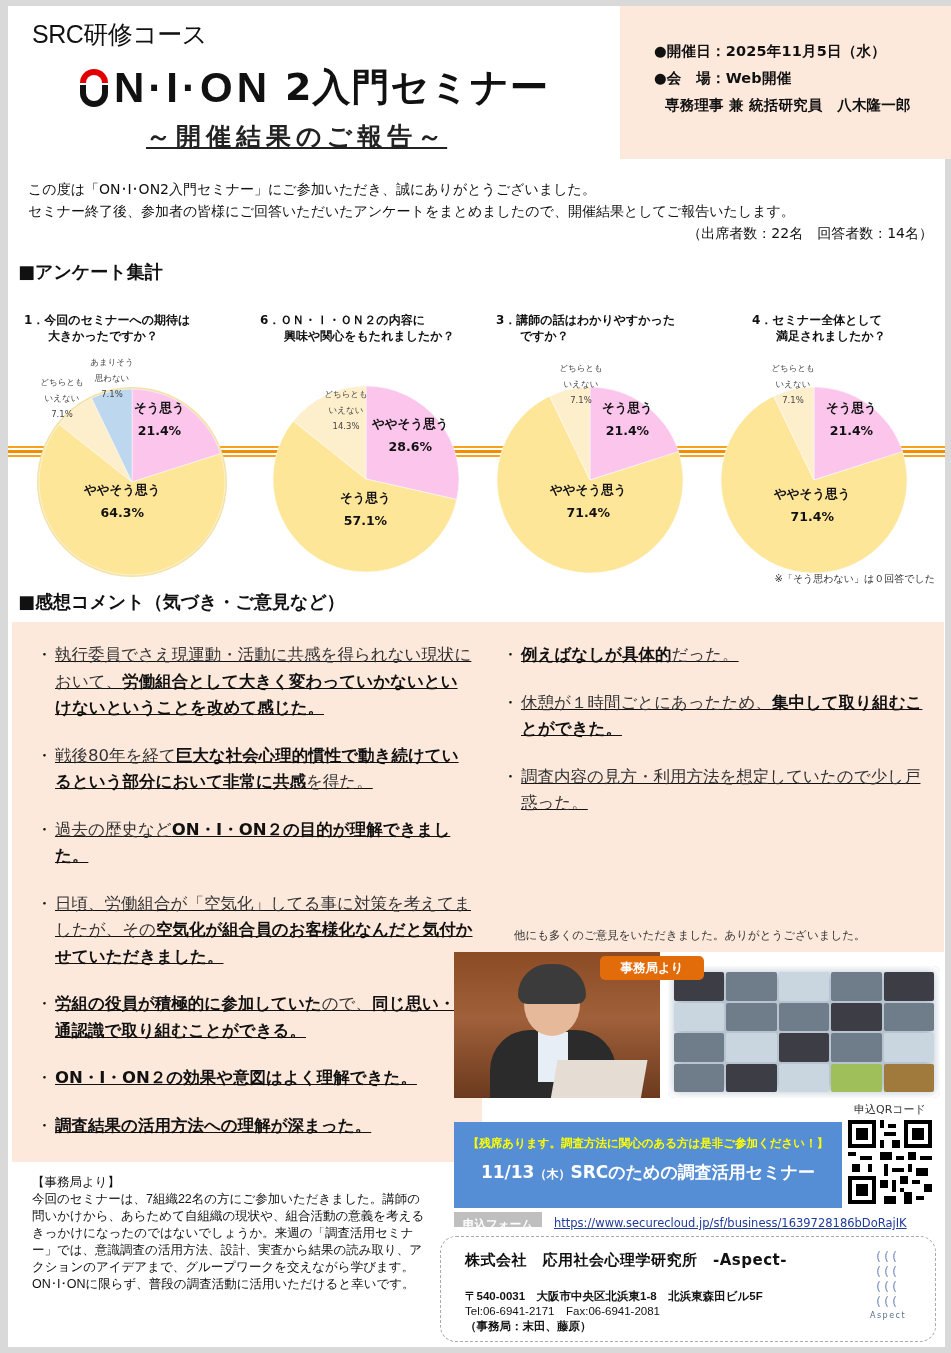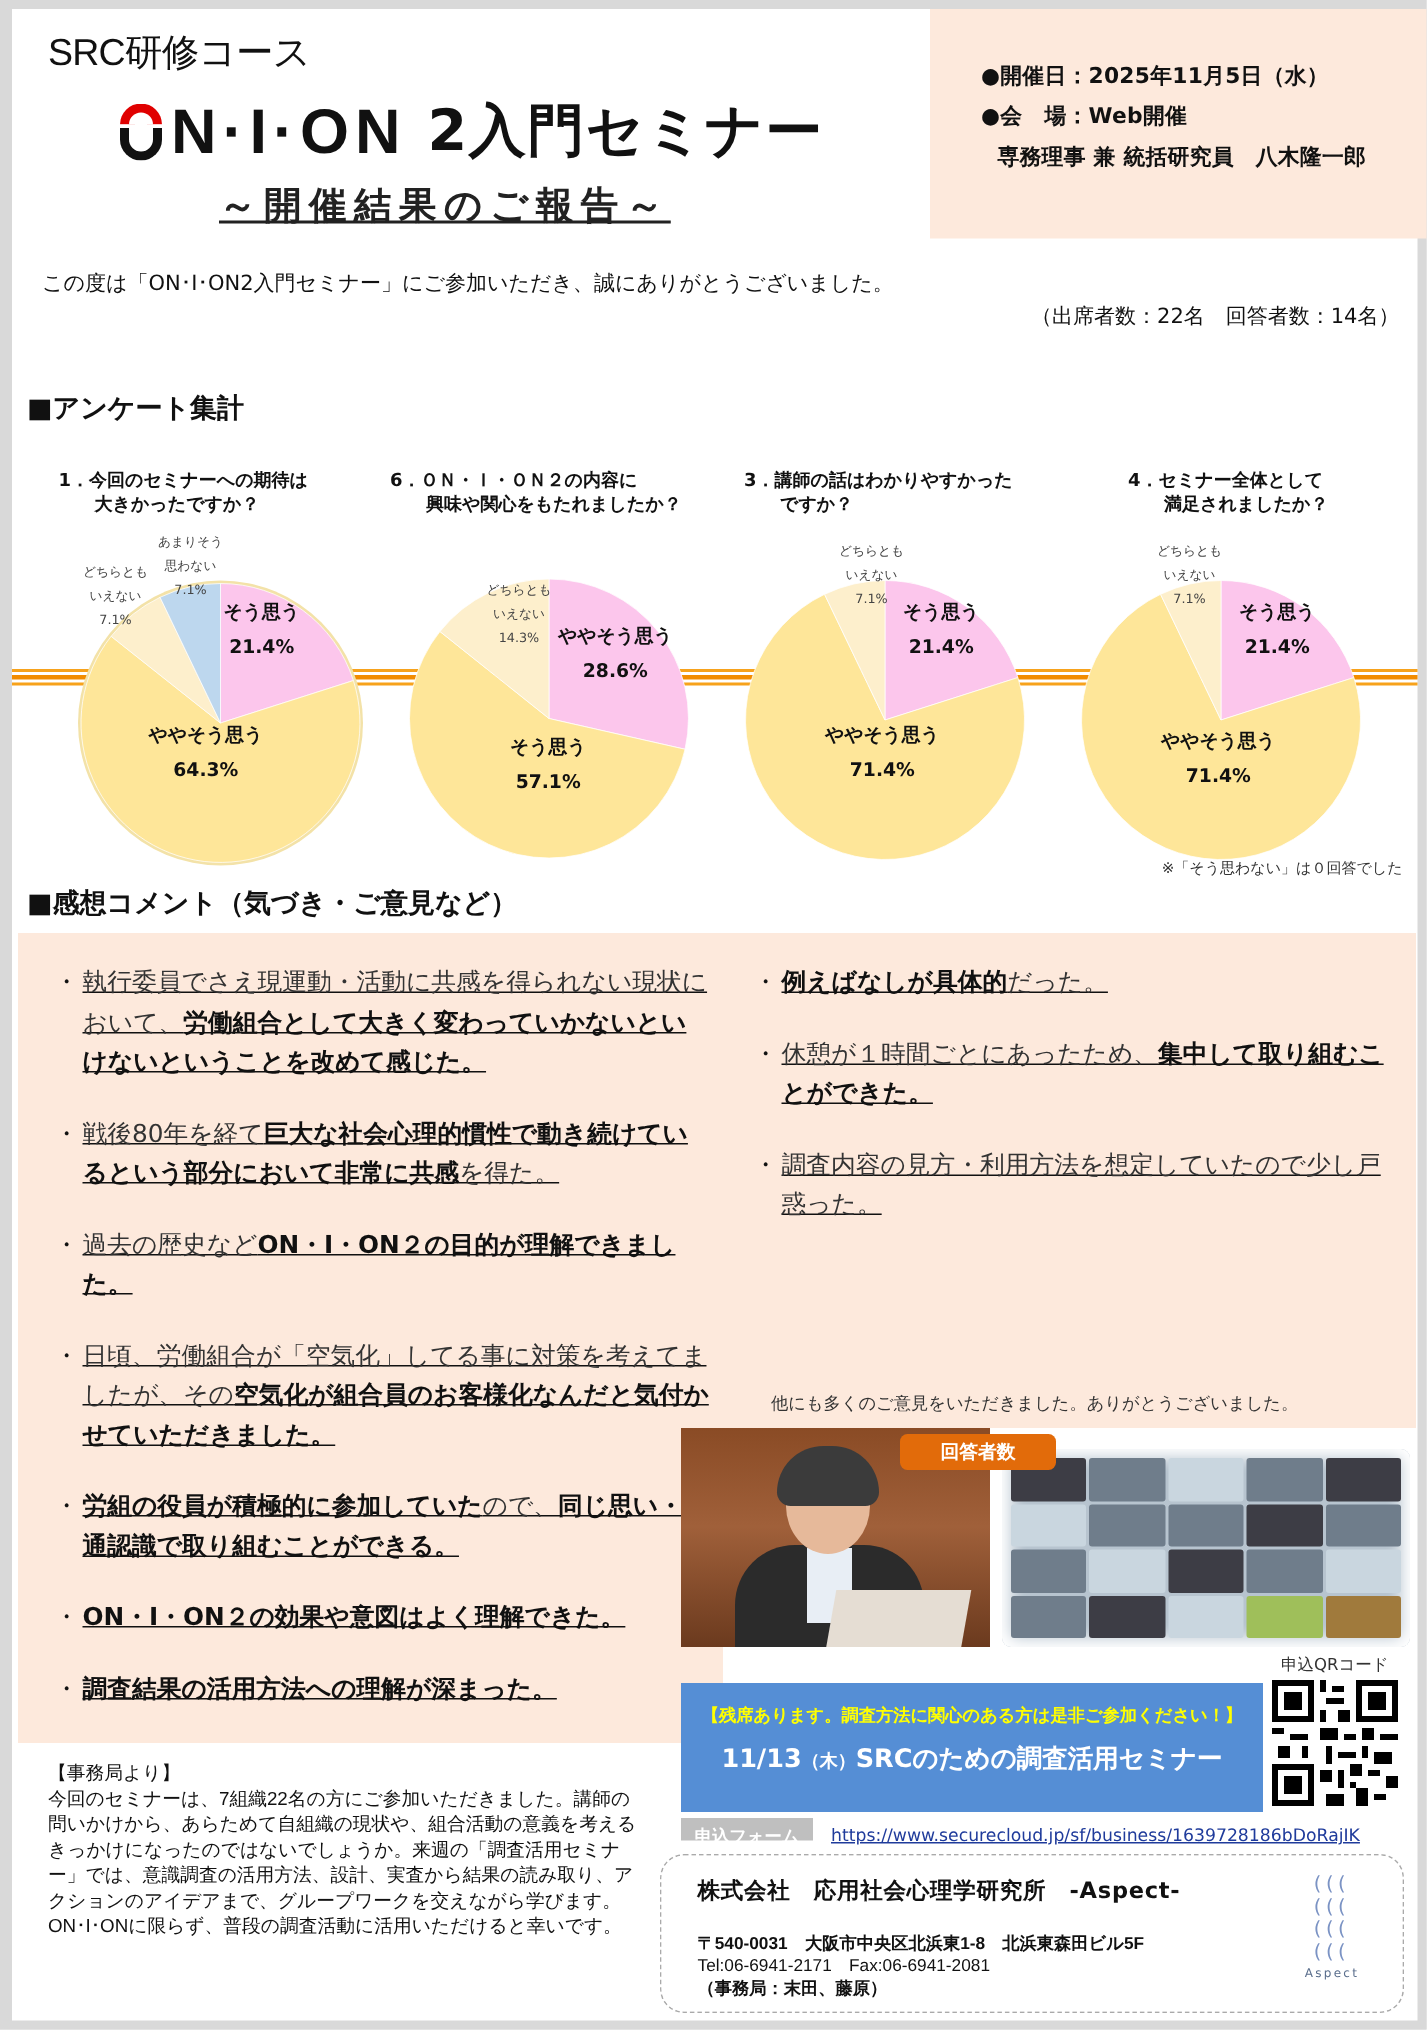--- a/index.html
+++ b/index.html
@@ -110,32 +110,33 @@
   <div class="subtitle">～開催結果のご報告～</div>
 
   <div class="info-box">
     <div class="info-line">●開催日：2025年11月5日（水）</div>
     <div class="info-line">●会　場：Web開催</div>
     <div class="info-line indent">専務理事 兼 統括研究員　八木隆一郎</div>
   </div>
 
   <div class="intro">
     <div>この度は「ON･I･ON2入門セミナー」にご参加いただき、誠にありがとうございました。</div>
+    <div>セミナー終了後、参加者の皆様にご回答いただいたアンケートをまとめましたので、開催結果としてご報告いたします。</div>
     <div class="count">（出席者数：22名　回答者数：14名）</div>
   </div>
 
   <div class="section-title" style="top:254px;">■アンケート集計</div>
 
   <div class="band">
       <div class="l1"></div>
       <div class="l2"></div>
       <div class="l3"></div>
     </div>
 
-  <div class="chart" style="left:16px;margin-left:15px;">
+  <div class="chart" style="left:16px;">
     <div class="q">
       <span>1．今回のセミナーへの期待は</span>
       <span class="l2">大きかったですか？</span>
     </div>
     <svg width="230" height="270">
       <g transform="translate(108,170)">
         <circle r="95" fill="#f3e2a8"></circle>
         <path d="M0,0 L0,-93 A93,93 0 0,1 88.6,-28.3 Z" fill="#fcc6ec" stroke="#fff" stroke-width="0.5"></path>
         <path d="M0,0 L88.6,-28.3 A93,93 0 1,1 -72.9,-57.8 Z" fill="#fee699" stroke="#fff" stroke-width="0.5"></path>
         <path d="M0,0 L-72.9,-57.8 A93,93 0 0,1 -40.3,-83.8 Z" fill="#fdefcc" stroke="#fff" stroke-width="0.5"></path>
@@ -267,21 +268,21 @@
       <div></div>
       <div></div>
       <div></div>
       <div></div>
     <div></div>
       <div></div>
       <div></div>
       <div></div>
       <div></div>
   </div>
-  <div class="photo-tag">回答者数</div>
+  <div class="photo-tag">事務局より</div>
 
   <div class="qr-label">申込QRコード</div>
   <div class="ad">
     <div class="top">【残席あります。調査方法に関心のある方は是非ご参加ください！】</div>
     <div class="main">
       <span>11/13</span><span class="sm">（木）</span><span>SRCのための調査活用セミナー</span>
     </div>
   </div>
   <div class="qr">
     <svg viewBox="0 0 21 21" shape-rendering="crispEdges">

